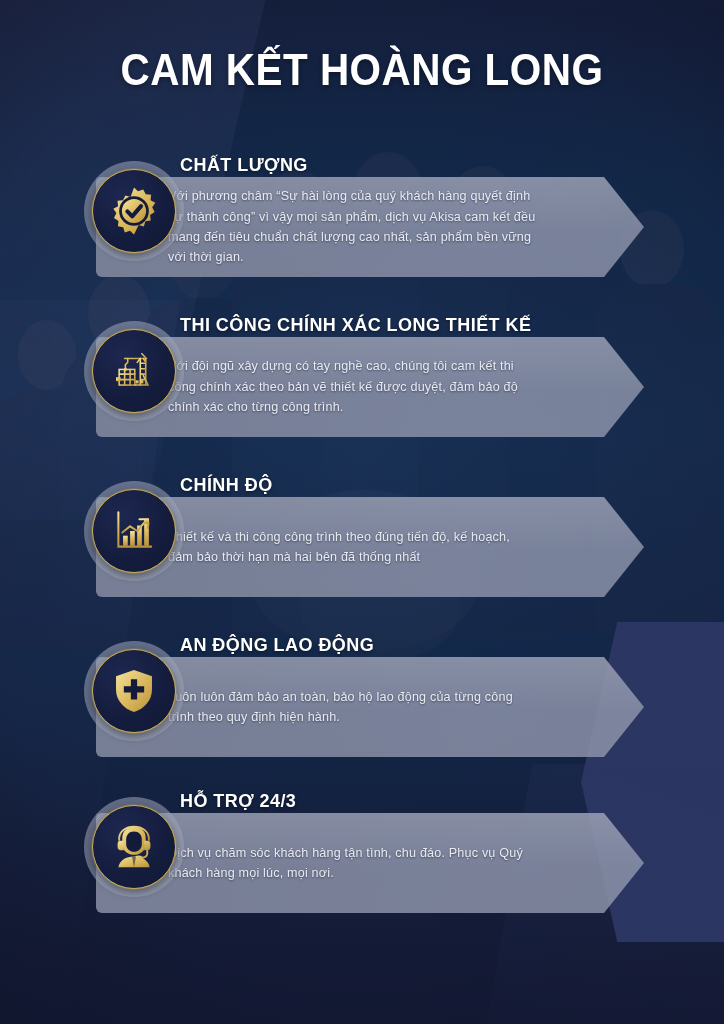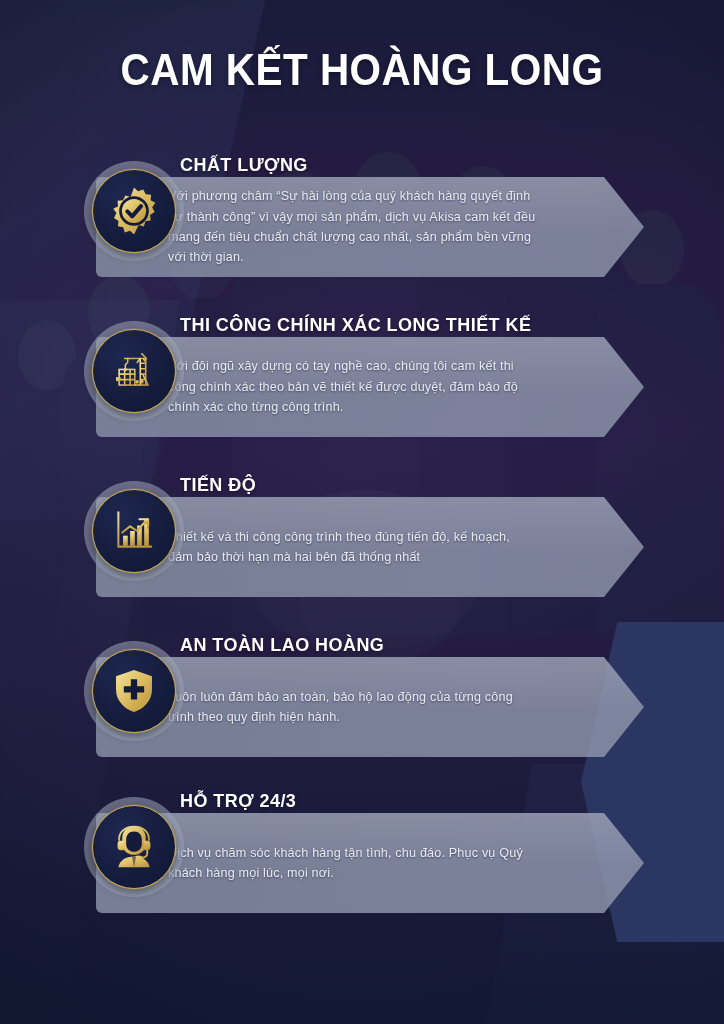--- a/index.html
+++ b/index.html
@@ -6,21 +6,21 @@
   * { margin:0; padding:0; box-sizing:border-box; }
   html,body{ background:#0d1228; }
   body{
     width:724px; height:1024px; position:relative; overflow:hidden;
     font-family:"Liberation Sans","DejaVu Sans",sans-serif;
   }
 
   
   #poster{
     position:absolute; inset:0; width:724px; height:1024px;
-    background:#701a75; overflow:hidden;
+    background:#0369a1; overflow:hidden;
   }
   .bg-photo{
     position:absolute; left:0; top:70px; width:724px; height:820px;
     opacity:.30; filter:blur(.4px);
   }
   .bg-photo .blob{ position:absolute; border-radius:50% 50% 45% 45%/55% 55% 45% 45%;
     background:#0c1124; }
   .bg-photo .head{ position:absolute; border-radius:50%; background:#0d1226; }
   .bg-photo .body{ position:absolute; border-radius:42px 42px 0 0; background:#121834; }
   .bg-photo .light{ background:#cfd3e6 !important; }
@@ -221,21 +221,21 @@
     <g fill="url(#g2)">
       <rect x="9" y="40" width="6" height="5"></rect>
       <rect x="34" y="44" width="4" height="4"></rect>
       <rect x="40" y="44" width="4" height="4"></rect>
     </g>
   </svg>
           </div>
         </div>
       </div>
       <div class="block" style="top: 475px;">
-        <div class="block-title">TIẾN ĐỘ</div>
+        <div class="block-title">CHÍNH ĐỘ</div>
         <div class="bar">
           <div class="sheen"></div>
         </div>
         <div class="bar-text-holder" style="position:absolute;left:0;top:22px;width:724px;height:100px;">
           <div class="desc">Thiết kế và thi công công trình theo đúng tiến độ,  kế hoạch, đảm bảo thời hạn mà hai bên đã thống  nhất</div>
         </div>
         <div class="medal">
           <div class="medal-inner">
             <svg id="ico-growth-bar-chart-icon" width="50" height="50" viewBox="0 0 64 64">
     <defs>
@@ -253,21 +253,21 @@
       <rect x="45" y="18" width="6" height="33"></rect>
     </g>
     <path d="M17 34l10-8 9 6 12-14" stroke="url(#g3)" stroke-width="2.6" fill="none" stroke-linecap="round" stroke-linejoin="round"></path>
     <path d="M39 17h11v11" stroke="url(#g3)" stroke-width="2.6" fill="none" stroke-linecap="round" stroke-linejoin="round"></path>
     <path d="M50 15l2 9-9-2z" fill="url(#g3)"></path>
   </svg>
           </div>
         </div>
       </div>
       <div class="block" style="top: 635px;">
-        <div class="block-title">AN TOÀN LAO HOÀNG</div>
+        <div class="block-title">AN ĐỘNG LAO ĐỘNG</div>
         <div class="bar">
           <div class="sheen"></div>
         </div>
         <div class="bar-text-holder" style="position:absolute;left:0;top:22px;width:724px;height:128px;">
           <div class="desc">Luôn luôn đảm bảo an toàn, bảo hộ lao động của từng công trình theo quy định hiện hành.</div>
         </div>
         <div class="medal">
           <div class="medal-inner">
             <svg id="ico-safety-shield-plus-icon" width="50" height="50" viewBox="0 0 64 64">
     <defs>

